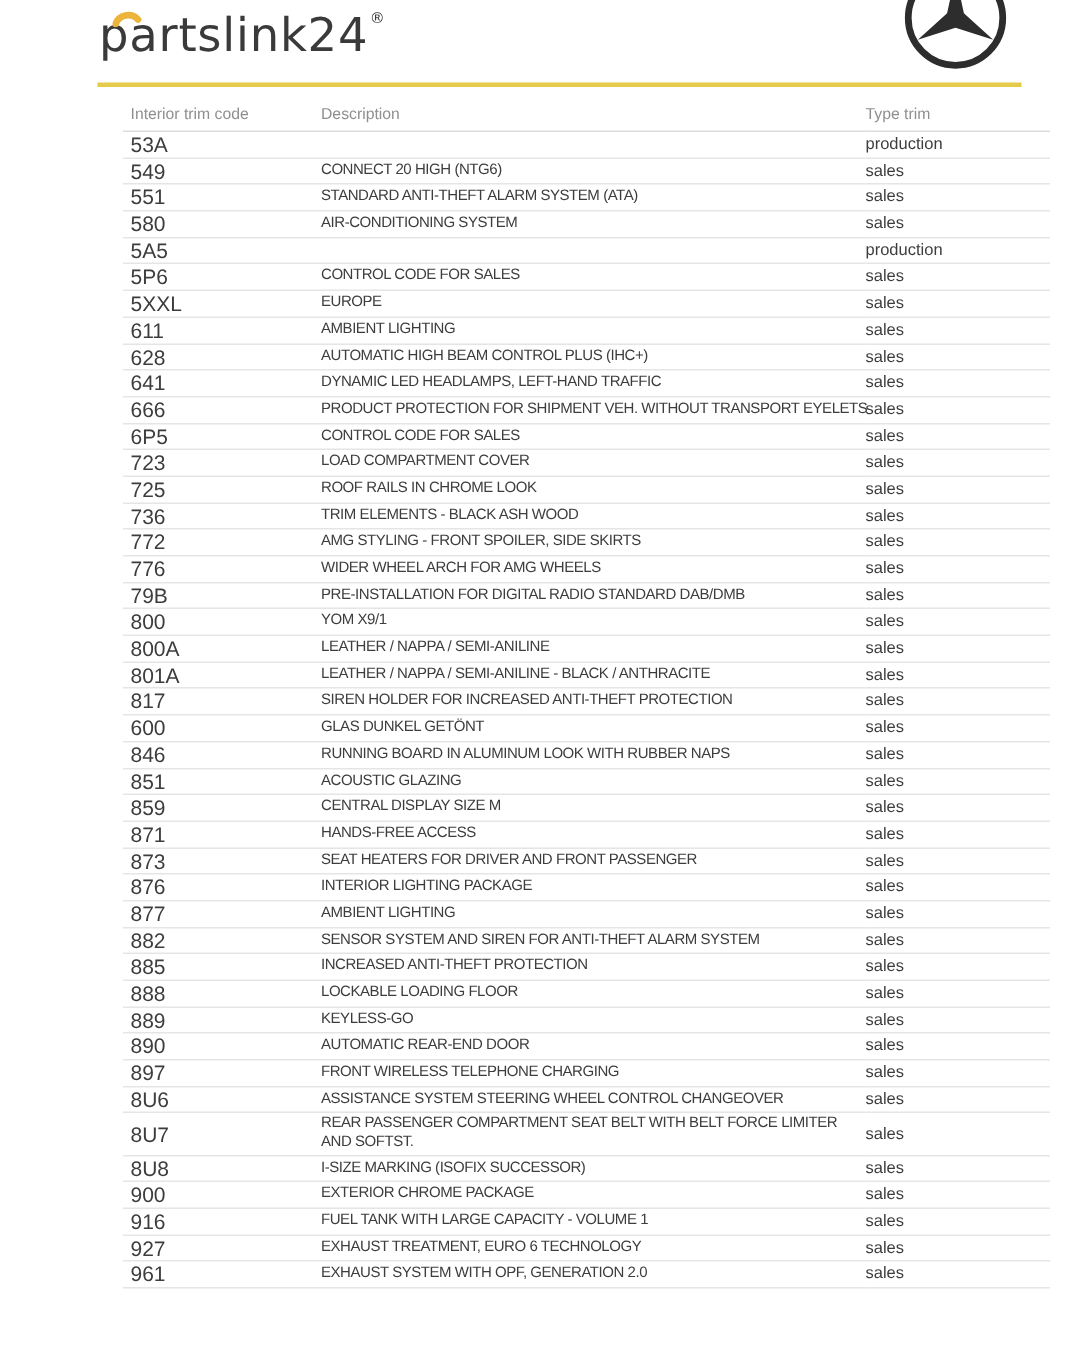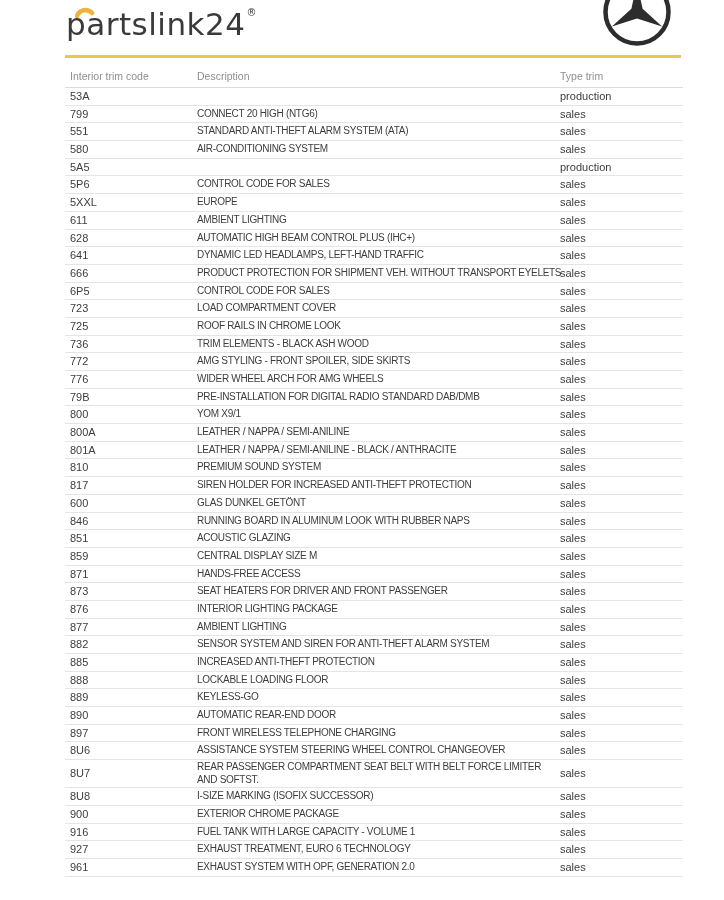--- a/index.html
+++ b/index.html
@@ -56,21 +56,21 @@
     left: 65px;
     top: 55px;
     width: 616px;
     height: 3px;
     background: #e4cc4a;
   }
 
   
   .codes-table-wrap {
     position: absolute;
-    left: 65px;
+    left: 82px;
     top: 62px;
     width: 618px;
   }
   table.codes {
     width: 618px;
     border-collapse: collapse;
     table-layout: fixed;
   }
   table.codes col.col-code { width: 132px; }
   table.codes col.col-desc { width: 363px; }
@@ -93,21 +93,21 @@
     box-sizing: border-box;
     height: 17.7px;
     padding: 1px 0;
     vertical-align: middle;
     border-bottom: 1px solid #e5e5e5;
     color: #3d3d3d;
     line-height: 12.6px;
     overflow: visible;
   }
   table.codes td:nth-child(1) {
-    font-size: 11px;
+    font-size: 14px;
     padding-left: 5px;
     white-space: nowrap;
     margin-left: 28px;
   }
   table.codes td:nth-child(2) {
     font-size: 10px;
     letter-spacing: -0.3px;
     white-space: pre;        
   }
   table.codes td:nth-child(3) {
@@ -150,21 +150,21 @@
         </tr>
       </thead>
       <tbody>
 
       <tr>
             <td>53A</td>
             <td></td>
             <td>production</td>
           </tr>
           <tr>
-            <td>799</td>
+            <td>549</td>
             <td>CONNECT 20 HIGH (NTG6)</td>
             <td>sales</td>
           </tr>
           <tr>
             <td>551</td>
             <td>STANDARD ANTI-THEFT ALARM SYSTEM (ATA)</td>
             <td>sales</td>
           </tr>
           <tr>
             <td>580</td>
@@ -250,25 +250,20 @@
             <td>800A</td>
             <td>LEATHER / NAPPA / SEMI-ANILINE</td>
             <td>sales</td>
           </tr>
           <tr>
             <td>801A</td>
             <td>LEATHER / NAPPA / SEMI-ANILINE - BLACK / ANTHRACITE</td>
             <td>sales</td>
           </tr>
           <tr>
-            <td>810</td>
-            <td>PREMIUM SOUND SYSTEM</td>
-            <td>sales</td>
-          </tr>
-          <tr>
             <td>817</td>
             <td>SIREN HOLDER FOR INCREASED ANTI-THEFT PROTECTION</td>
             <td>sales</td>
           </tr>
           <tr>
             <td>600</td>
             <td>GLAS DUNKEL GETÖNT</td>
             <td>sales</td>
           </tr>
           <tr>

